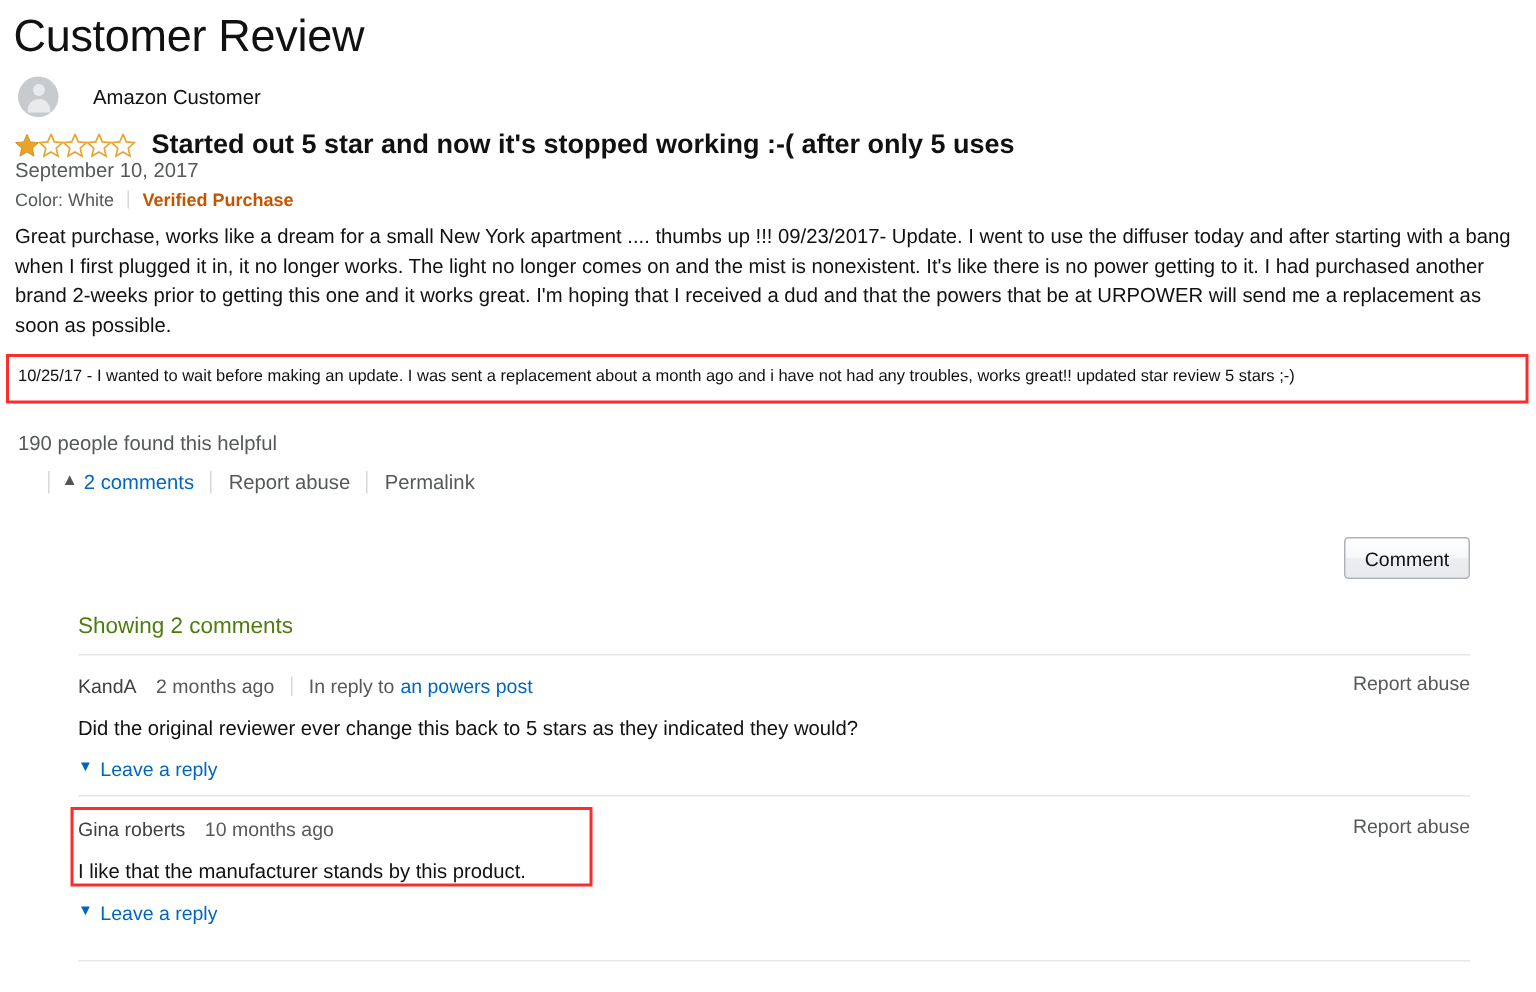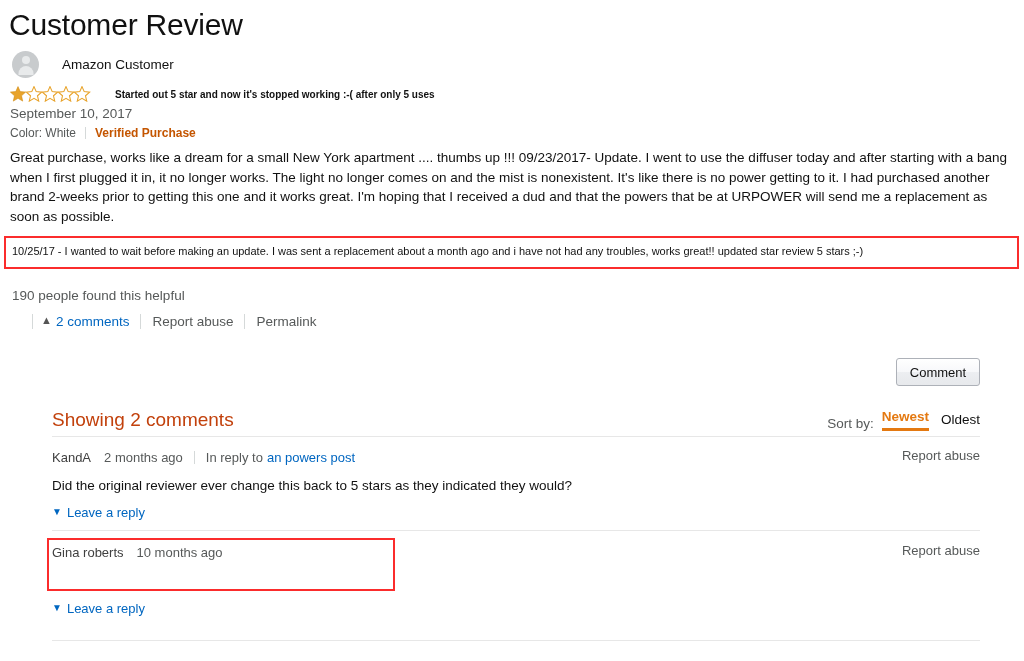--- a/index.html
+++ b/index.html
@@ -82,22 +82,22 @@
     align-items: center;
   }
   .stars {
     display: inline-flex;
     align-items: center;
     line-height: 1;
     flex: 0 0 auto;
   }
   .stars svg { display: block; }
   .headline {
-    margin-left: 21px;
-    font-size: 10px;
+    margin-left: 7px;
+    font-size: 18px;
     font-weight: bold;
     color: #111111;
     white-space: nowrap;
   }
 
   .review-date {
     position: absolute;
     left: 10px;
     top: 106px;
     font-size: 13.5px;
@@ -234,22 +234,22 @@
   .comments-head {
     position: absolute;
     left: 52px;
     top: 409px;
     width: 928px;
     display: flex;
     align-items: center;
     justify-content: space-between;
   }
   .showing-text {
-    font-size: 19px;
-    color: #c2410c;
+    font-size: 15px;
+    color: #4d7c0f;
   }
   .sort-wrap {
     display: flex;
     align-items: flex-end;
     font-size: 13.5px;
   }
   .sort-label { color: #565959; margin-right: 8px; }
   .sort-opt {
     color: #111111;
     cursor: pointer;
@@ -395,25 +395,20 @@
   <span class="bar-divider"></span>
   <a class="link-dark">Report abuse</a>
   <span class="bar-divider"></span>
   <a class="link-dark">Permalink</a>
 </div>
 
 <button class="btn-comment">Comment</button>
 
 <div class="comments-head">
   <span class="showing-text">Showing 2 comments</span>
-  <span class="sort-wrap">
-    <span class="sort-label">Sort by:</span>
-    <span class="sort-opt active">Newest</span>
-    <span class="sort-opt">Oldest</span>
-  </span>
 </div>
 <div class="hrule" style="top:436px;"></div>
 
 <div class="comment" style="top:448px;">
   <div class="comment-head">
     <a class="c-author">KandA</a>
     <span class="c-time">2 months ago</span>
     <span class="c-sep"></span>
     <span class="c-inreply">In reply to</span>
     <a class="c-inreply-link">an powers post</a>
@@ -428,20 +423,21 @@
   </div>
 </div>
 <div class="hrule" style="top:530px;"></div>
 
 <div class="comment" style="top:543px;">
   <div class="comment-head">
     <a class="c-author">Gina roberts</a>
     <span class="c-time">10 months ago</span>
     <a class="c-report">Report abuse</a>
   </div>
+  <div class="c-body">I like that the manufacturer stands by this product.</div>
 </div>
 <div class="comment-highlight"></div>
 
 <div class="comment" style="top:601px;">
   <div class="c-reply">
     <span class="chev-down">▼</span>
     <a class="link-blue" style="font-size:13px;">Leave a reply</a>
   </div>
 </div>
 <div class="hrule" style="top:640px;"></div>

